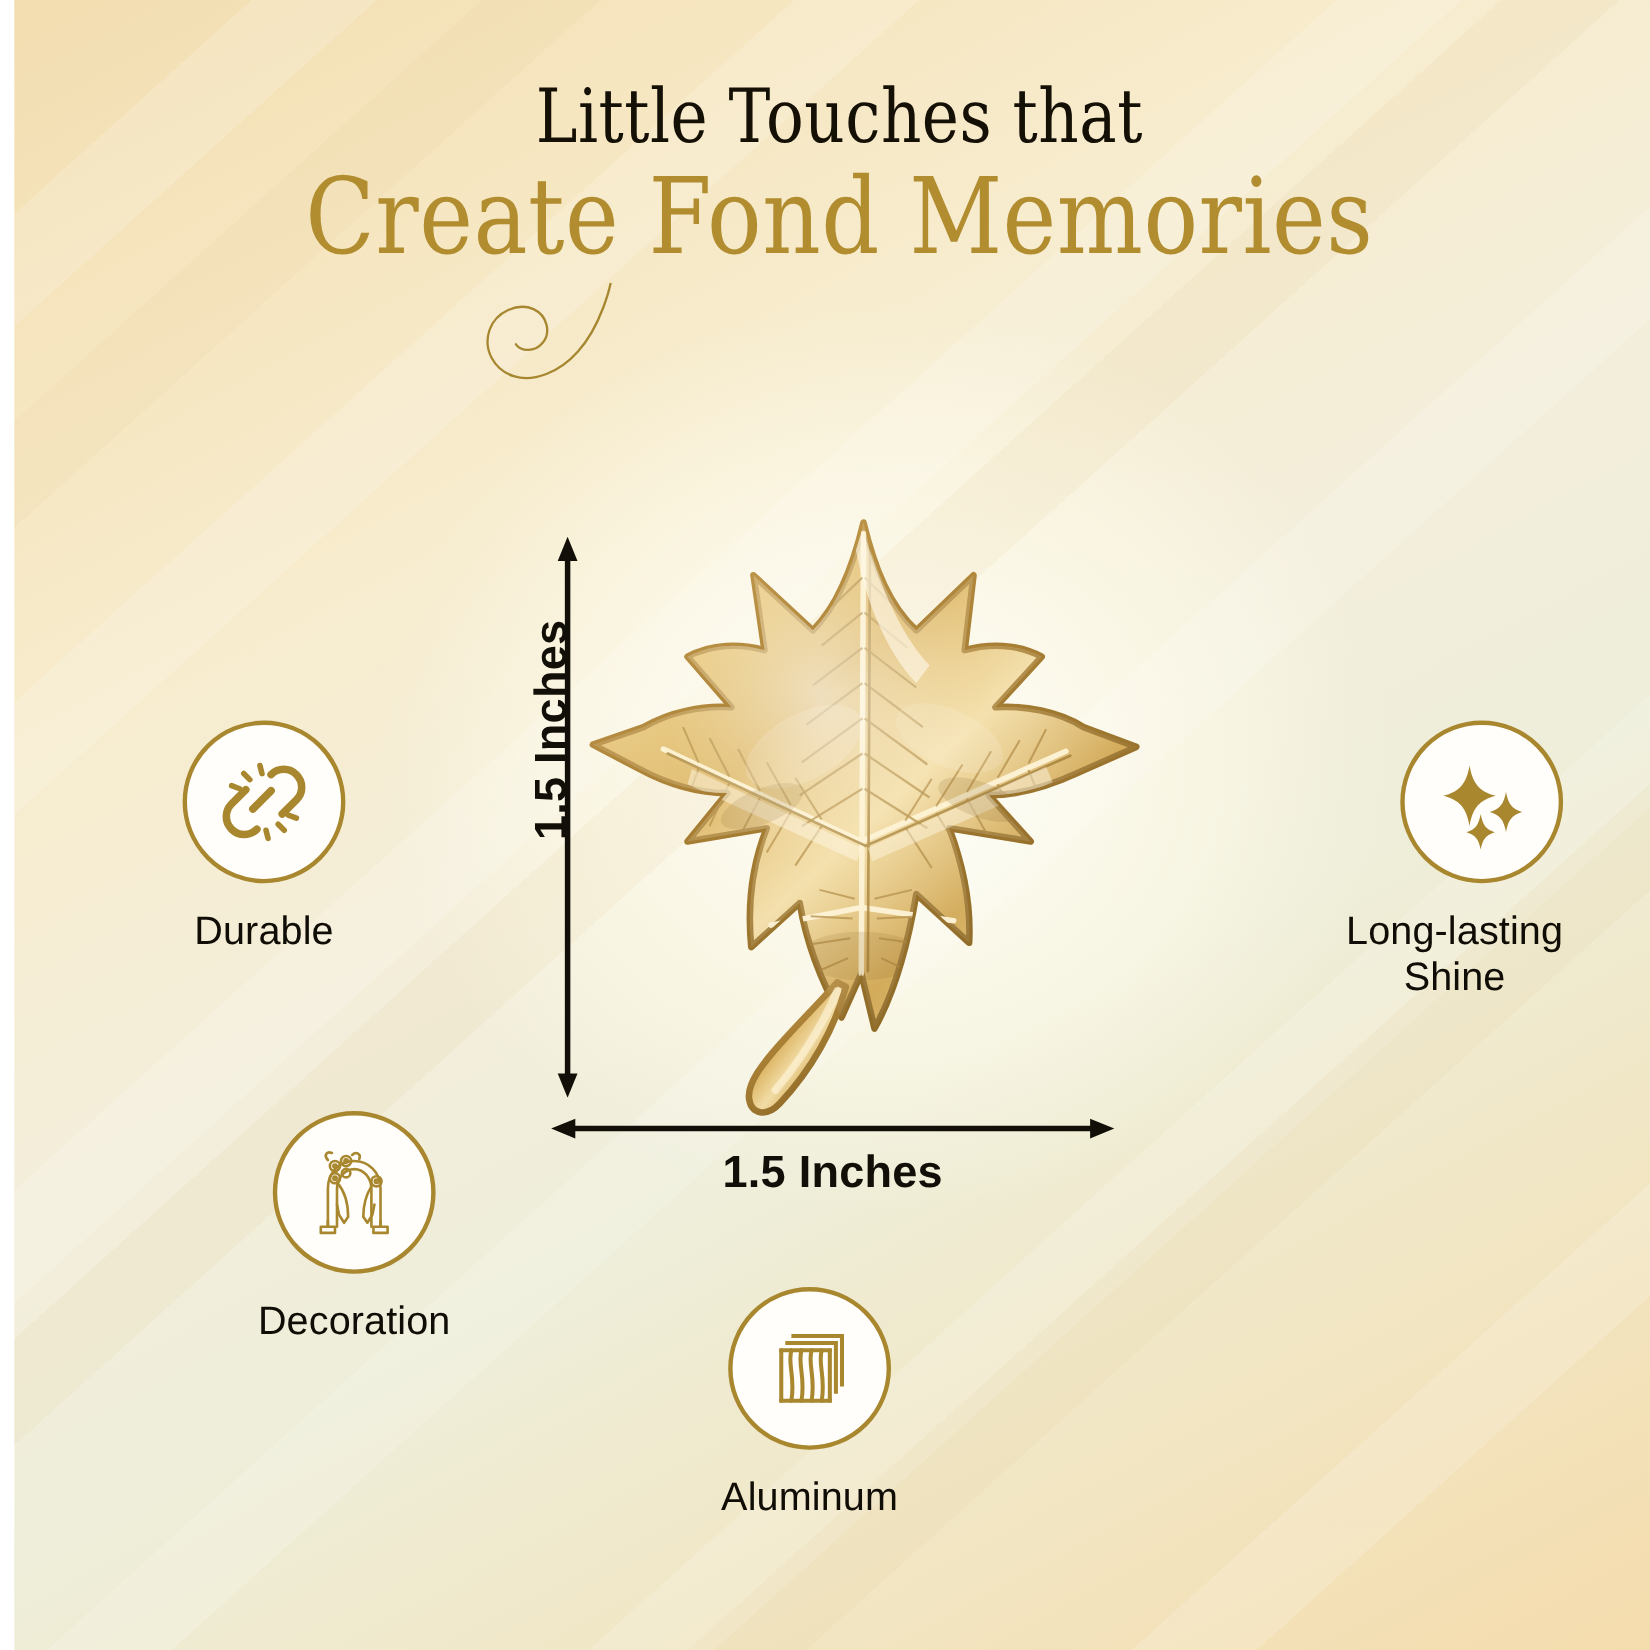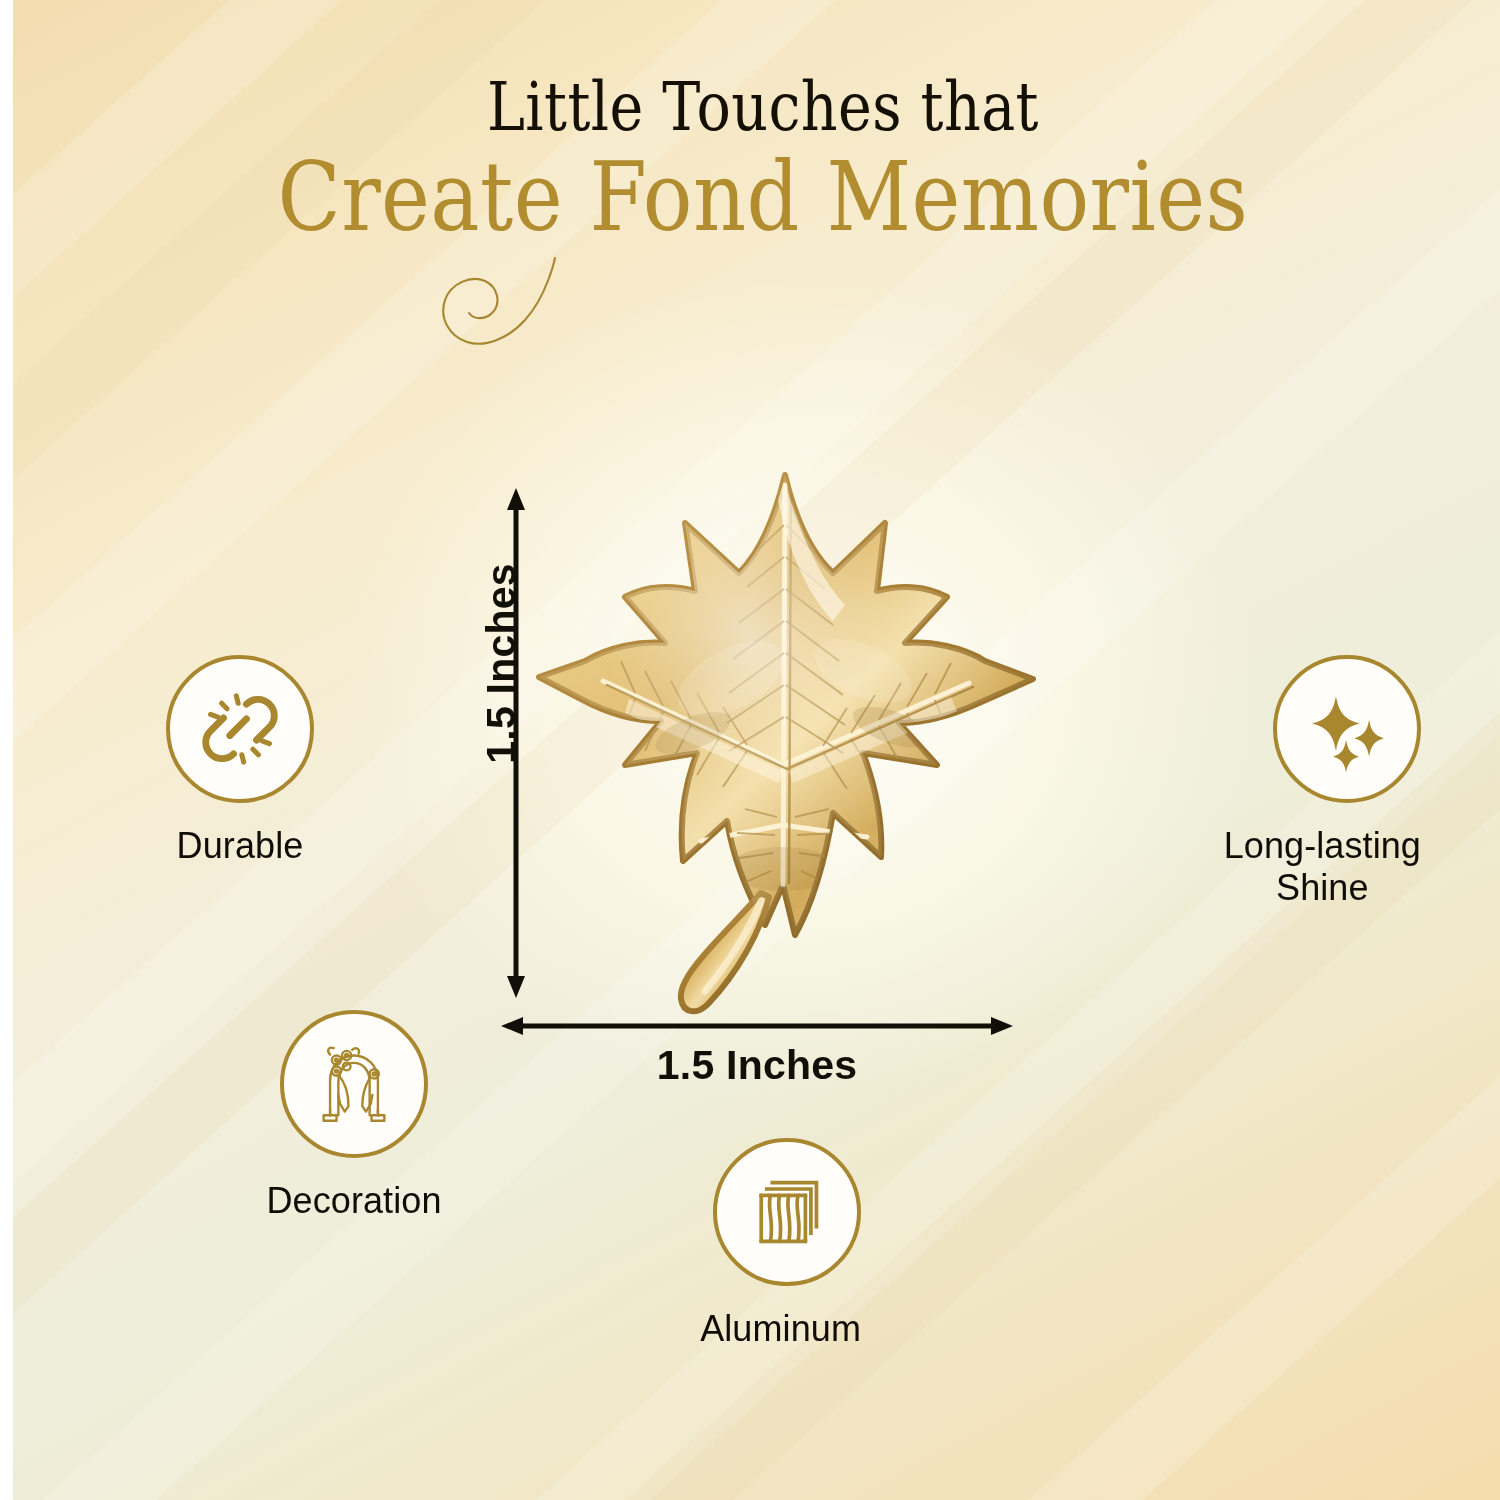--- a/index.html
+++ b/index.html
@@ -186,22 +186,22 @@
     text-align: center;
     font-size: 36px;
     line-height: 1.16;
     font-weight: 500;
     color: #100d06;
     letter-spacing: 0.1px;
     white-space: pre-line;
   }
 
   #feature-durable   { left: 102px;  top: 655px;  width: 250px; }
-  #feature-decoration{ left: 216px;  top: 1010px; width: 250px; }
-  #feature-aluminum  { left: 598px;  top: 1138px; width: 250px; align-items: flex-end; }
+  #feature-decoration{ left: 184px;  top: 1010px; width: 250px; }
+  #feature-aluminum  { left: 598px;  top: 1170px; width: 250px; }
   #feature-shine     { left: 1148px; top: 655px;  width: 260px; align-items: flex-end; }
   #feature-cleaning  { left: 1030px; top: 1015px; width: 250px; }
 </style>
 </head>
 <body>
 
 <div id="canvas">
 
   <div id="headline-block">
     <div id="headline-line1">Little Touches that</div>

